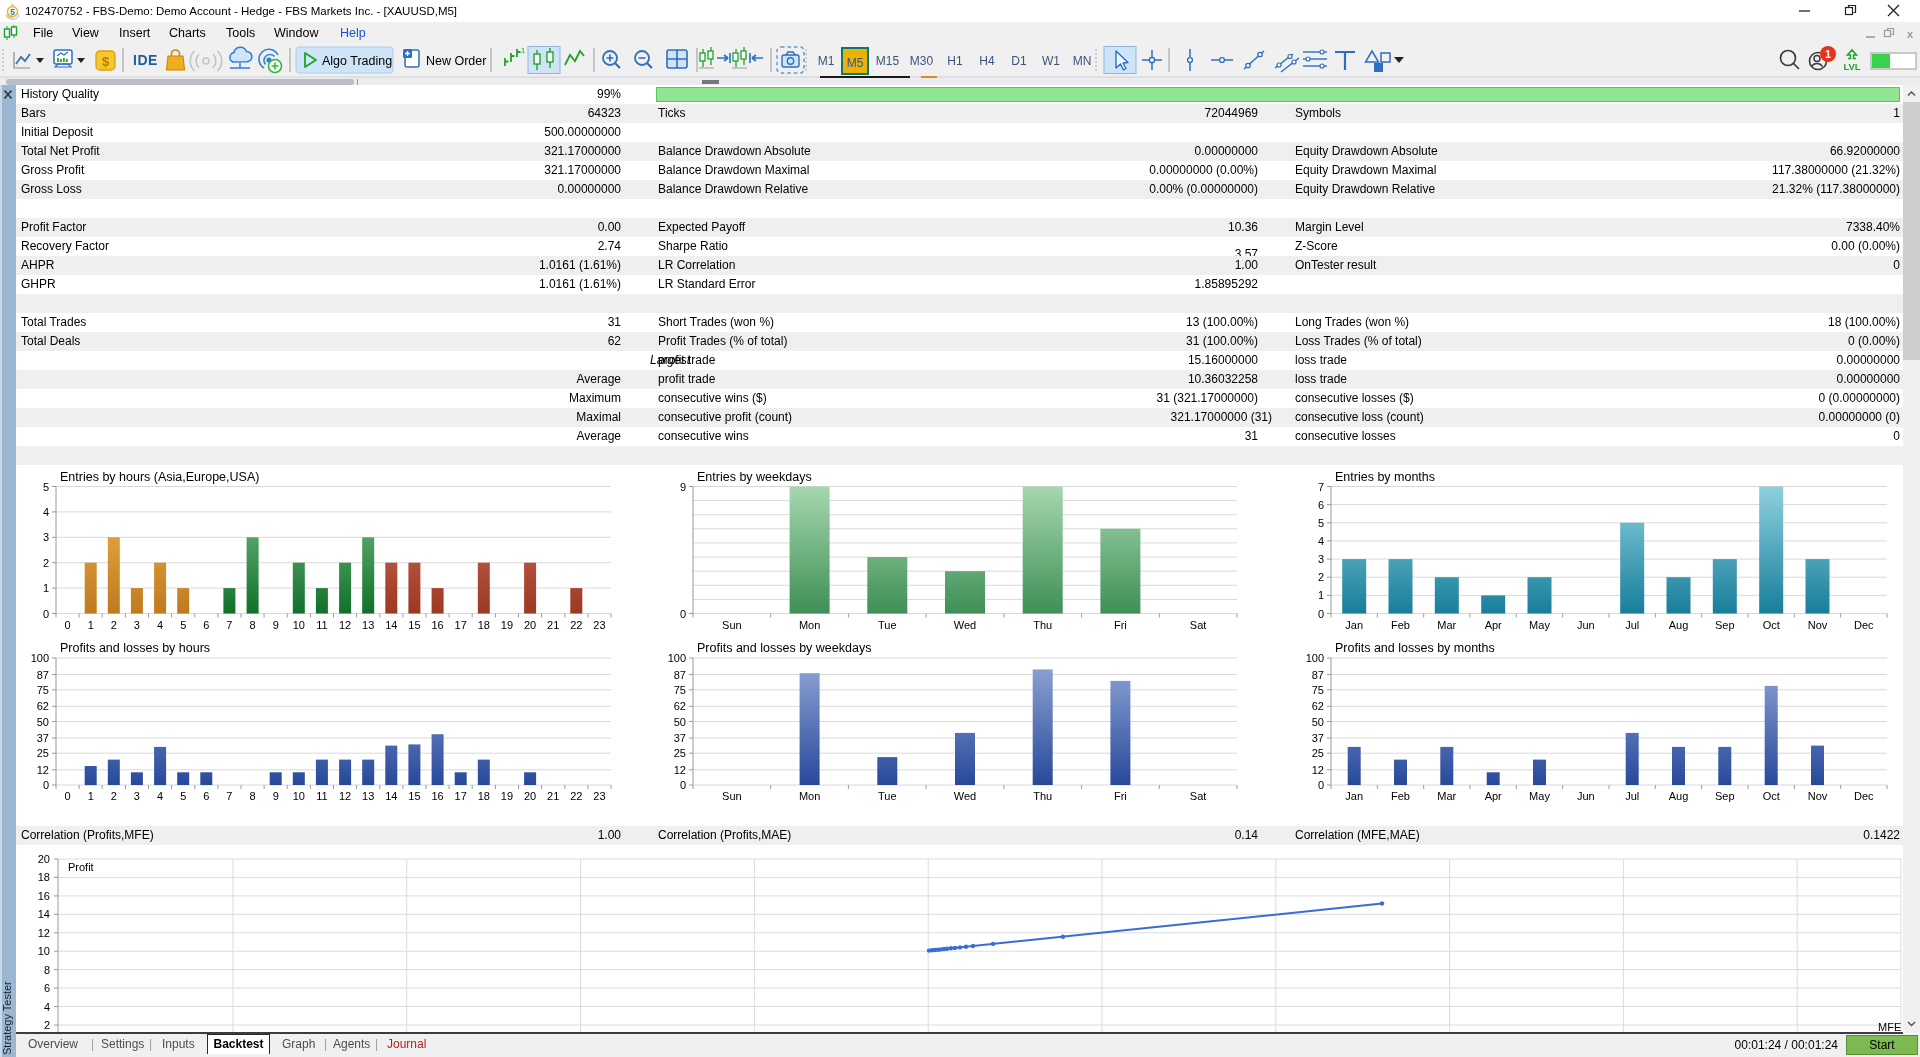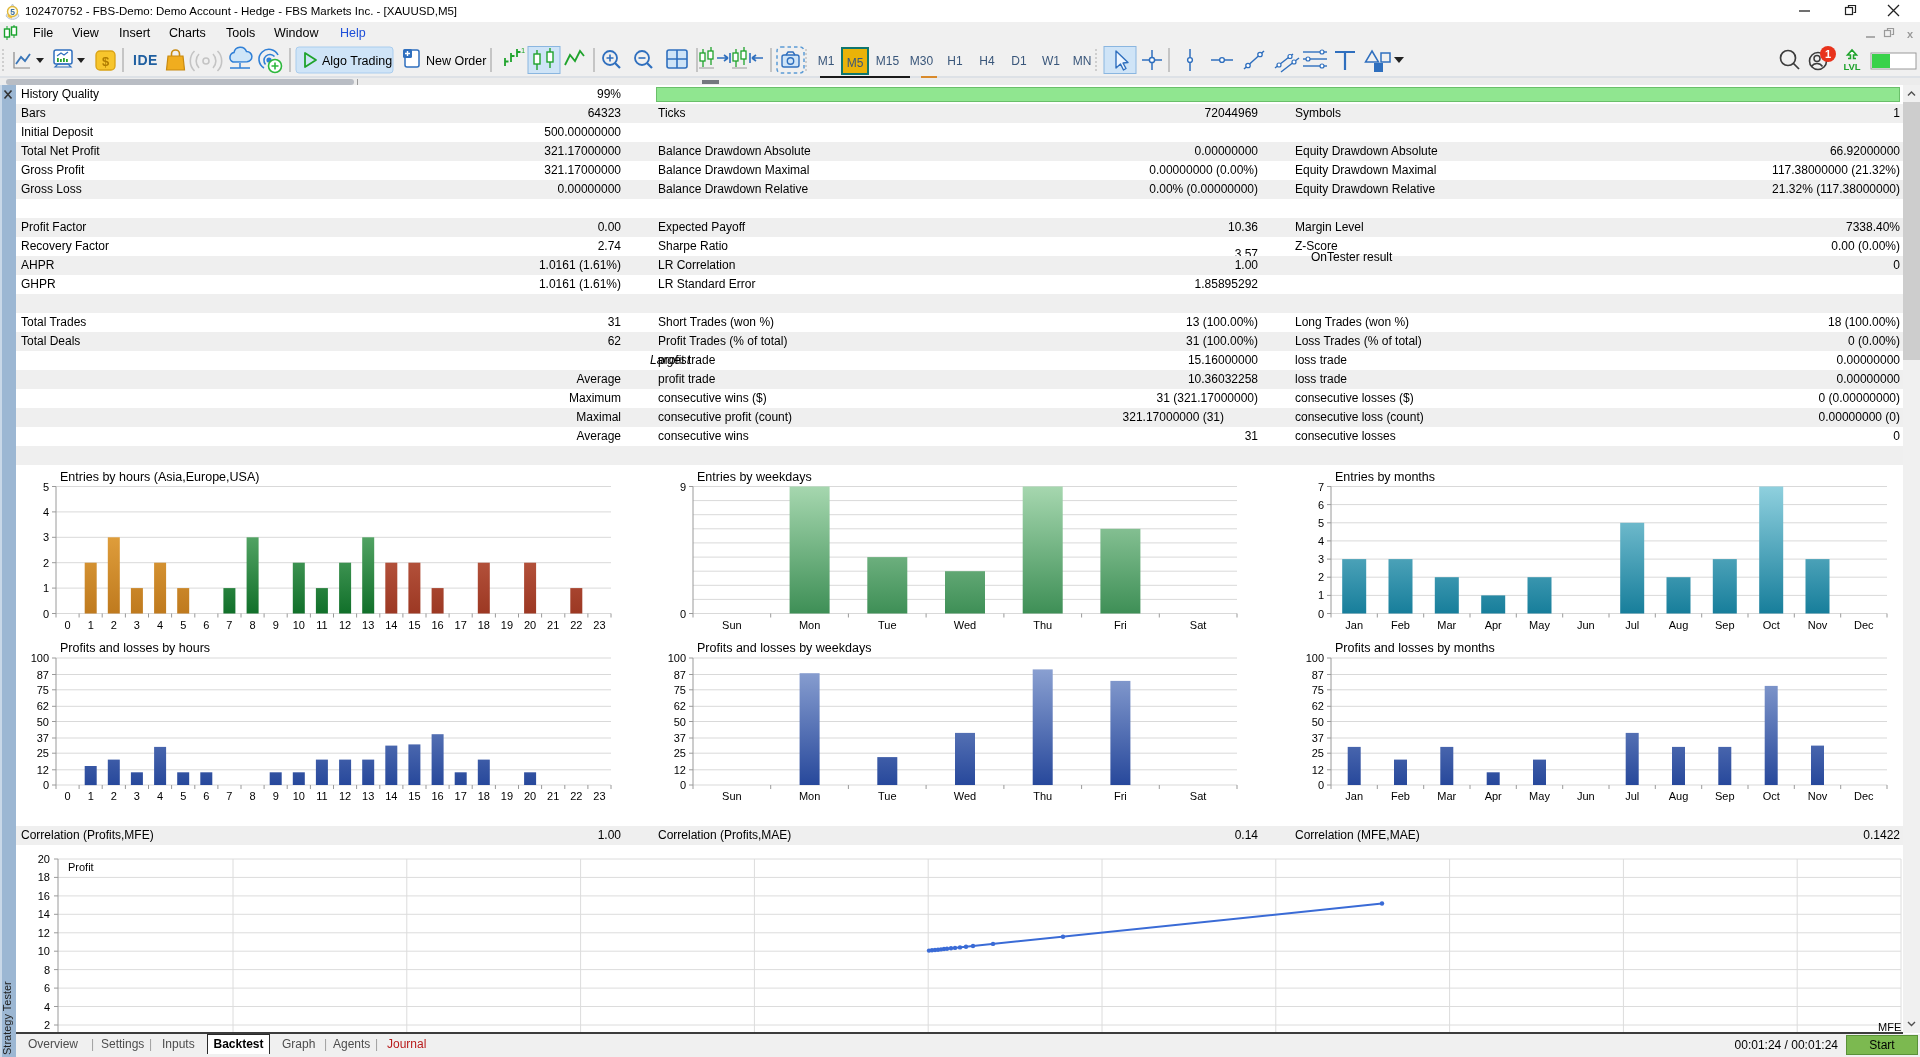--- a/index.html
+++ b/index.html
@@ -268,21 +268,21 @@
 <div class="val" style="right:1299px;top:237px;">2.74</div>
 <div class="lbl" style="left:658px;top:237px;">Sharpe Ratio</div>
 <div class="val" style="right:662px;top:237px;margin-top:8px;">3.57</div>
 <div class="lbl" style="left:1295px;top:237px;">Z-Score</div>
 <div class="val" style="right:20px;top:237px;">0.00 (0.00%)</div>
 <div class="row g" style="top:256px;"></div>
 <div class="lbl" style="left:21px;top:256px;">AHPR</div>
 <div class="val" style="right:1299px;top:256px;">1.0161 (1.61%)</div>
 <div class="lbl" style="left:658px;top:256px;">LR Correlation</div>
 <div class="val" style="right:662px;top:256px;">1.00</div>
-<div class="lbl" style="left:1295px;top:248px;margin-left:16px;">OnTester result</div>
+<div class="lbl" style="left:1295px;top:256px;">OnTester result</div>
 <div class="val" style="right:20px;top:256px;">0</div>
 <div class="row" style="top:275px;"></div>
 <div class="lbl" style="left:21px;top:275px;">GHPR</div>
 <div class="val" style="right:1299px;top:275px;">1.0161 (1.61%)</div>
 <div class="lbl" style="left:658px;top:275px;">LR Standard Error</div>
 <div class="val" style="right:662px;top:275px;">1.85895292</div>
 <div class="row g" style="top:294px;"></div>
 <div class="row" style="top:313px;"></div>
 <div class="lbl" style="left:21px;top:313px;">Total Trades</div>
 <div class="val" style="right:1299px;top:313px;">31</div>
@@ -311,21 +311,21 @@
 <div class="val" style="right:20px;top:370px;">0.00000000</div>
 <div class="row" style="top:389px;"></div>
 <div class="val" style="right:1299px;top:389px;">Maximum</div>
 <div class="lbl" style="left:658px;top:389px;">consecutive wins ($)</div>
 <div class="val" style="right:662px;top:389px;">31 (321.17000000)</div>
 <div class="lbl" style="left:1295px;top:389px;">consecutive losses ($)</div>
 <div class="val" style="right:20px;top:389px;">0 (0.00000000)</div>
 <div class="row g" style="top:408px;"></div>
 <div class="val" style="right:1299px;top:408px;">Maximal</div>
 <div class="lbl" style="left:658px;top:408px;">consecutive profit (count)</div>
-<div class="val" style="right:696px;top:408px;text-align:right;">321.17000000 (31)</div>
+<div class="val" style="right:648px;top:408px;text-align:right;">321.17000000 (31)</div>
 <div class="lbl" style="left:1295px;top:408px;">consecutive loss (count)</div>
 <div class="val" style="right:20px;top:408px;">0.00000000 (0)</div>
 <div class="row" style="top:427px;"></div>
 <div class="val" style="right:1299px;top:427px;">Average</div>
 <div class="lbl" style="left:658px;top:427px;">consecutive wins</div>
 <div class="val" style="right:662px;top:427px;">31</div>
 <div class="lbl" style="left:1295px;top:427px;">consecutive losses</div>
 <div class="val" style="right:20px;top:427px;">0</div>
 <div class="row g" style="top:446px;"></div>
 <div class="ab" style="left:656px;top:87px;width:1244px;height:15px;background:#90e690;border:1px solid #6abf6a;"></div>

